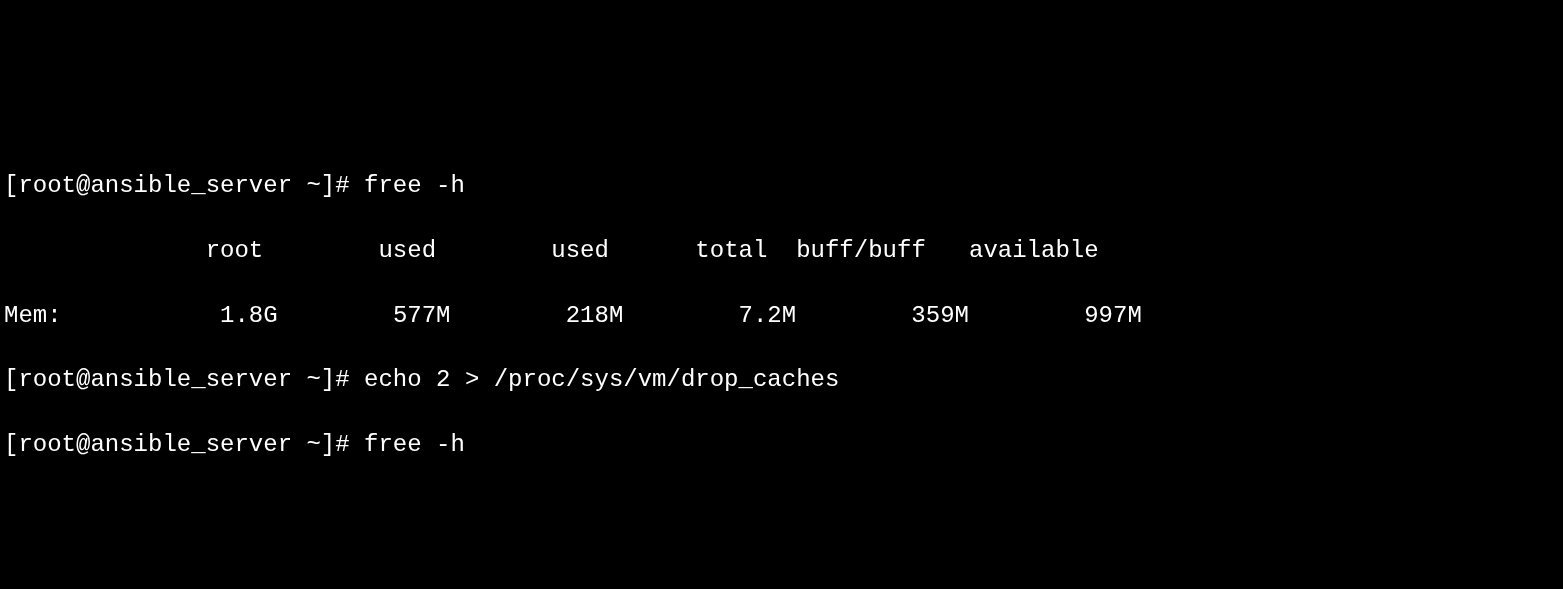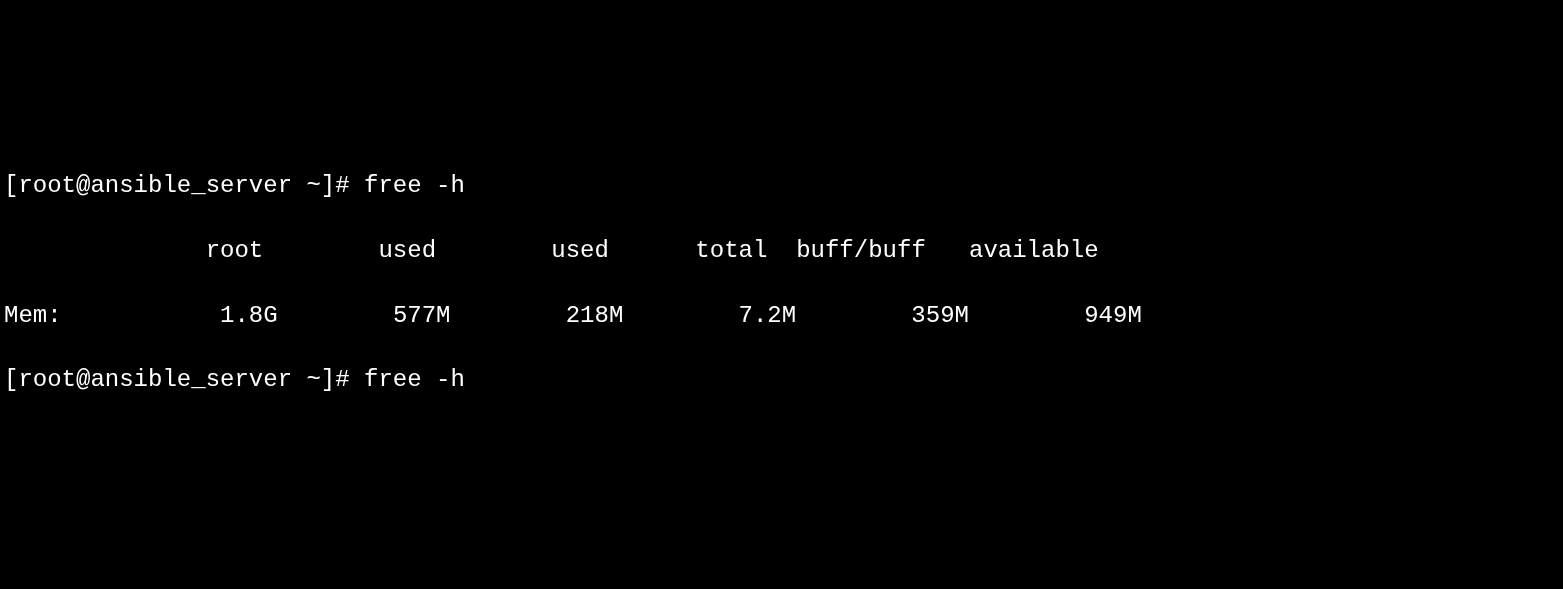--- a/index.html
+++ b/index.html
@@ -33,21 +33,22 @@
     }
   </style>
 </head>
 <body>
 
 
 
 <div class="terminal">
 <span class="prompt-line"><span>[root@ansible_server ~]# </span><span>free -h</span></span>
 <span class="header-row">              <span>root</span>        <span>used</span>        <span>used</span>      <span>total</span>  <span>buff/buff</span>   <span>available</span></span>
-<span class="data-row"><span>Mem:</span>           <span>1.8G</span>        <span>577M</span>        <span>218M</span>        <span>7.2M</span>        <span>359M</span>        <span>949M</span></span>
+<span class="data-row"><span>Mem:</span>           <span>1.8G</span>        <span>577M</span>        <span>218M</span>        <span>7.2M</span>        <span>359M</span>        <span>997M</span></span>
+<span class="prompt-line"><span>[root@ansible_server ~]# </span><span>echo 2 &gt; /proc/sys/vm/drop_caches</span></span>
 <span class="prompt-line"><span>[root@ansible_server ~]# </span><span>free -h</span></span>
 
 
 
 
 
 
 
 
 </div>

